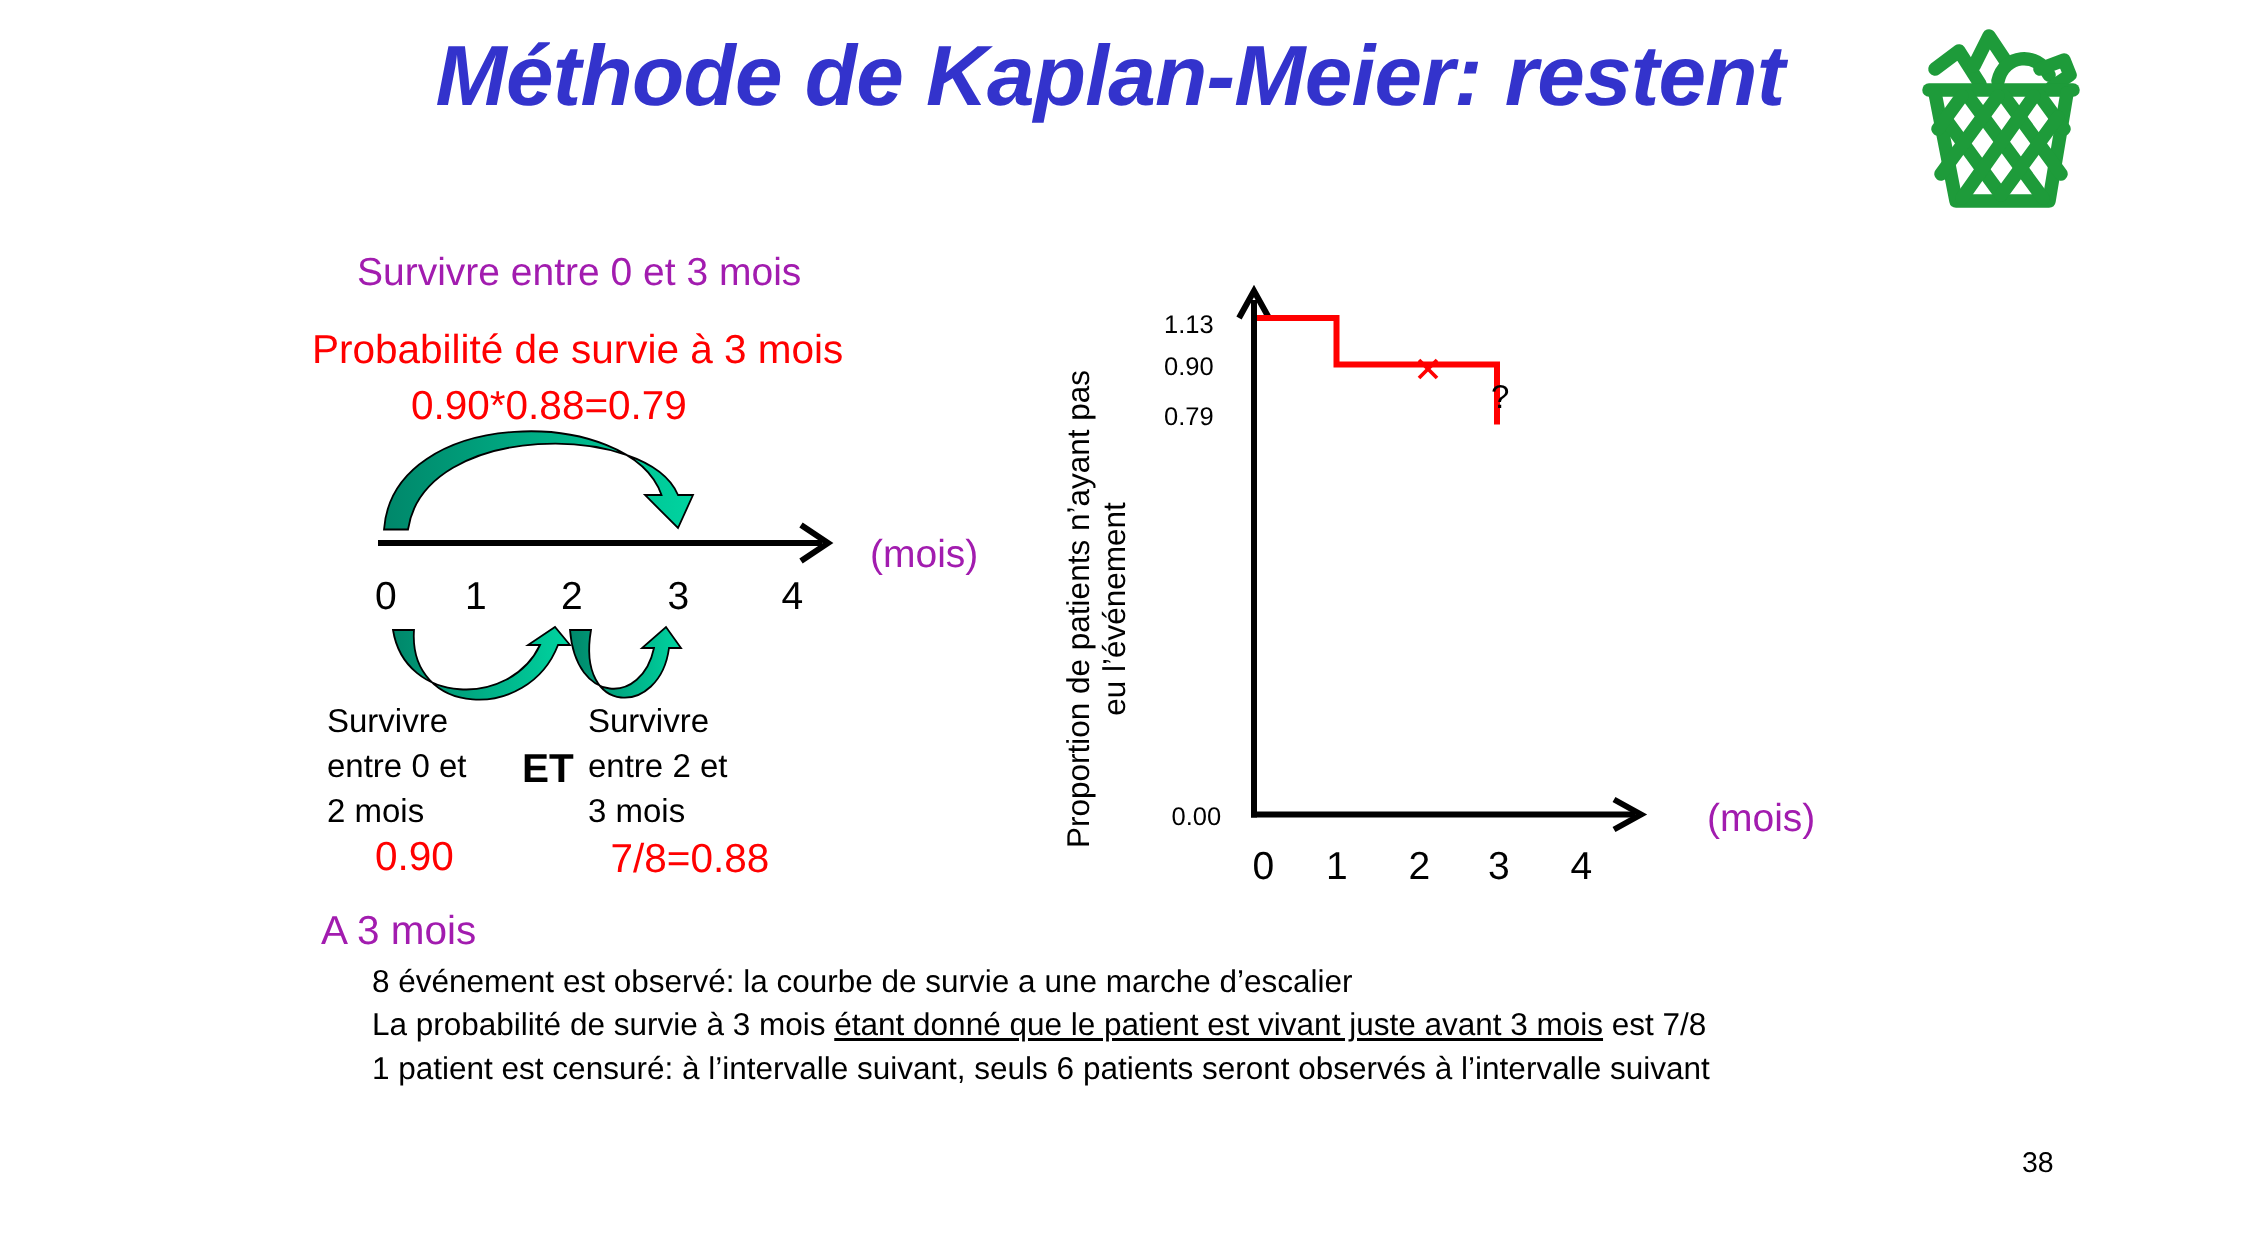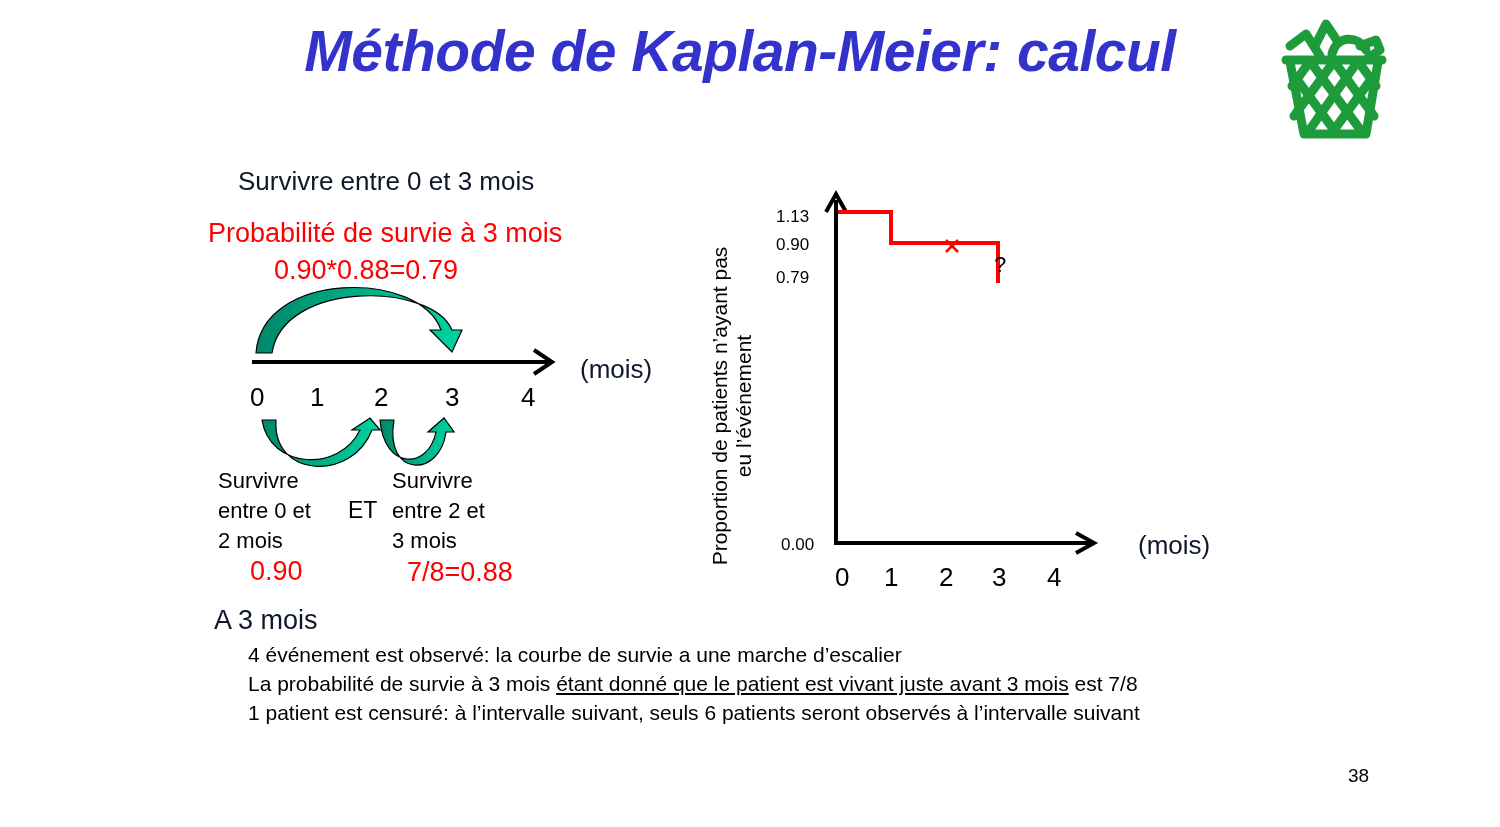--- a/index.html
+++ b/index.html
@@ -2,35 +2,35 @@
 <html><head>
 <meta charset="utf-8">
 <style>
   html, body { margin: 0; padding: 0; background: #ffffff; }
   body { width: 1500px; height: 827px; position: relative; overflow: hidden;
          font-family: "Liberation Sans", "DejaVu Sans", sans-serif; color: #000; }
   .abs { position: absolute; white-space: nowrap; }
   .title { left: 0; width: 1480px; top: 18px; text-align: center; font-size: 57px;
            font-weight: bold; font-style: italic; color: #3333CC; letter-spacing: -0.5px; }
   .trash { left: 1276px; top: 16px; width: 116px; height: 128px; }
-  .black24 { font-size: 26px; color: #0f172a; }
+  .black24 { font-size: 26px; color: #a21caf; }
   .red26 { font-size: 27px; color: #ff0000; }
   .tick { font-size: 26px; }
   .small { font-size: 22px; line-height: 30px; }
-  .et { font-size: 23px; font-weight: normal; }
+  .et { font-size: 27px; font-weight: bold; }
   .ylab { font-size: 17px; }
   .rotlabel { font-size: 21px; line-height: 24px; text-align: center; transform-origin: 0 0; transform: rotate(-90deg); }
   .bullets { font-size: 21px; line-height: 29px; }
   .u { text-decoration: underline; }
   svg { position: absolute; left: 0; top: 0; }
 </style>
 </head>
 <body>
 
-<div class="abs title">Méthode de Kaplan-Meier: calcul</div>
+<div class="abs title">Méthode de Kaplan-Meier: restent</div>
 
 <div class="abs trash">
   <svg width="116" height="128" viewBox="0 0 116 128">
     <g fill="none" stroke="#1E9B3A" stroke-width="9" stroke-linejoin="round" stroke-linecap="round">
 
       <path d="M14 30 L30 18 L44 40"></path>
       <path d="M40 28 L50 8 L62 26"></path>
       <path d="M56 38 C60 20 82 18 90 34"></path>
       <path d="M84 30 L100 24 L104 34 L92 42"></path>
 
@@ -125,18 +125,18 @@
 
 <div class="abs black24" style="left:1138px; top:530px;">(mois)</div>
 <div class="abs tick" style="left:835px; top:562px;">0</div>
 <div class="abs tick" style="left:884px; top:562px;">1</div>
 <div class="abs tick" style="left:939px; top:562px;">2</div>
 <div class="abs tick" style="left:992px; top:562px;">3</div>
 <div class="abs tick" style="left:1047px; top:562px;">4</div>
 
 <div class="abs black24" style="left:214px; top:605px; font-size:27px;text-align:right;">A 3 mois</div>
 <div class="abs bullets" style="left:248px; top:640px;">
-  <div>4 événement est observé: la courbe de survie a une marche d’escalier</div>
+  <div>8 événement est observé: la courbe de survie a une marche d’escalier</div>
   <div><span>La probabilité de survie à 3 mois </span><span class="u">étant donné que le patient est vivant juste avant 3 mois</span><span> est 7/8</span></div>
   <div>1 patient est censuré: à l’intervalle suivant, seuls 6 patients seront observés à l’intervalle suivant</div>
 </div>
 
 <div class="abs" style="left:1348px; top:765px; font-size:19px;">38</div>
 
 </body></html>

